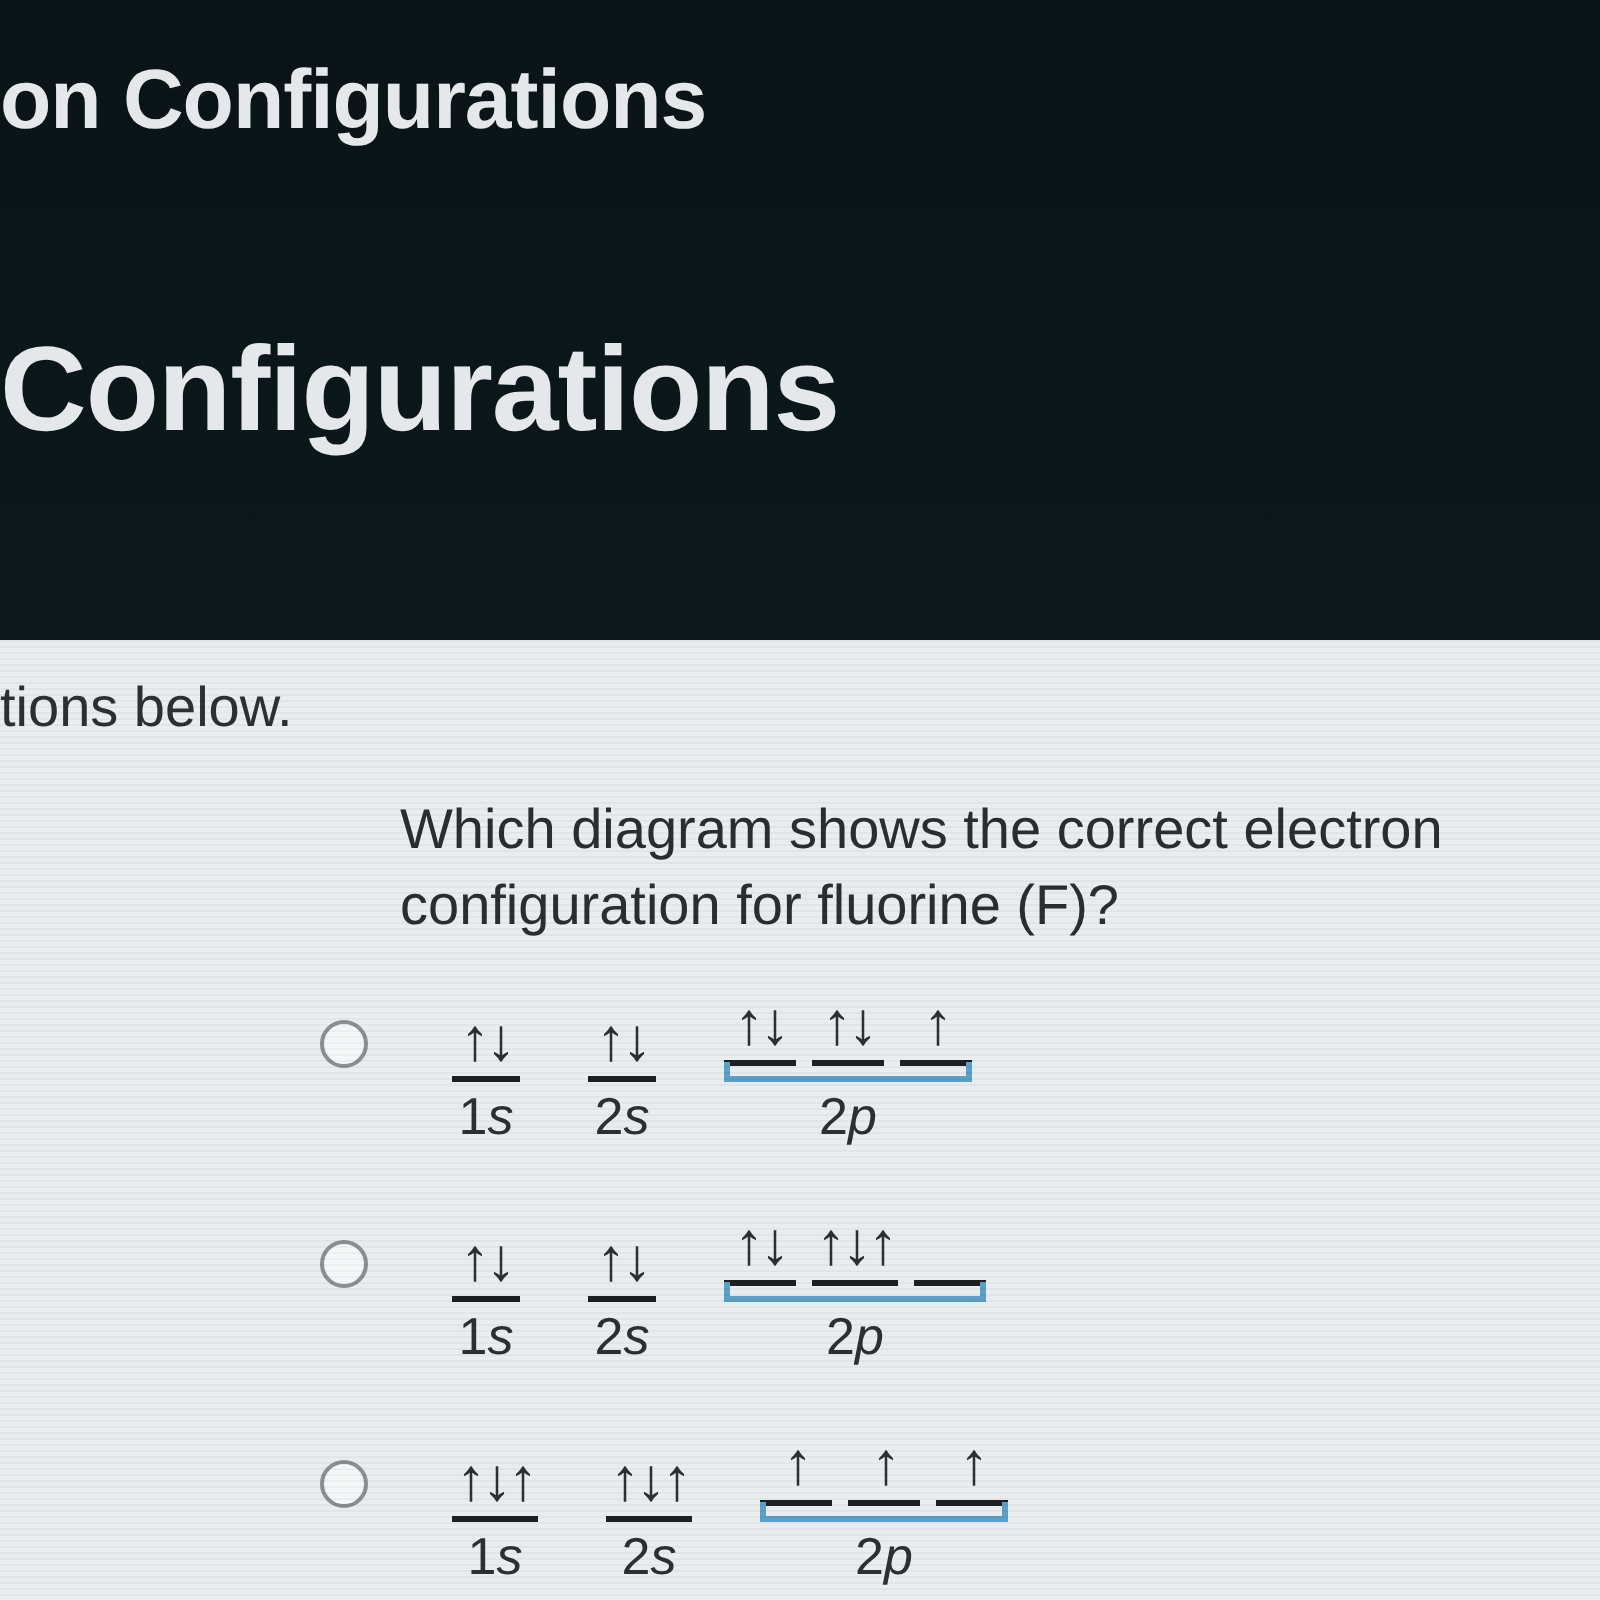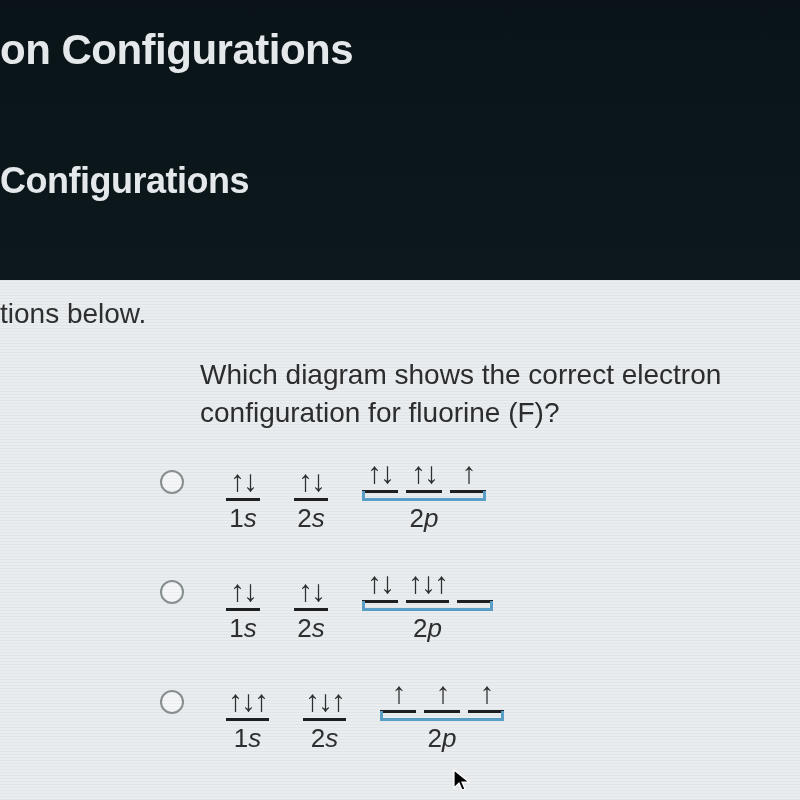--- a/index.html
+++ b/index.html
@@ -4,30 +4,30 @@
 <style>
   * { margin: 0; padding: 0; box-sizing: border-box; }
   body {
     width: 800px; height: 800px; overflow: hidden;
     font-family: Arial, Helvetica, sans-serif;
     background: #0c1418;
   }
   .header-area {
     background: linear-gradient(#0a1418,#0c181c);
     color: #e5e8ea;
-    height: 280px;
+    height: 320px;
     padding: 0;
   }
   .title-partial-1 {
     font-size: 42px; font-weight: 700;
     padding: 26px 0 0 0;
     letter-spacing: -0.5px;
   }
   .title-partial-2 {
-    font-size: 36px; font-weight: 700;
+    font-size: 60px; font-weight: 700;
     padding: 86px 0 0 0;
     letter-spacing: -0.5px;
   }
   .content-area {
     background: #e9edef;
     height: 520px;
     padding: 18px 0 0 0;
     color: #2e2f30;
     position: relative;
   }

